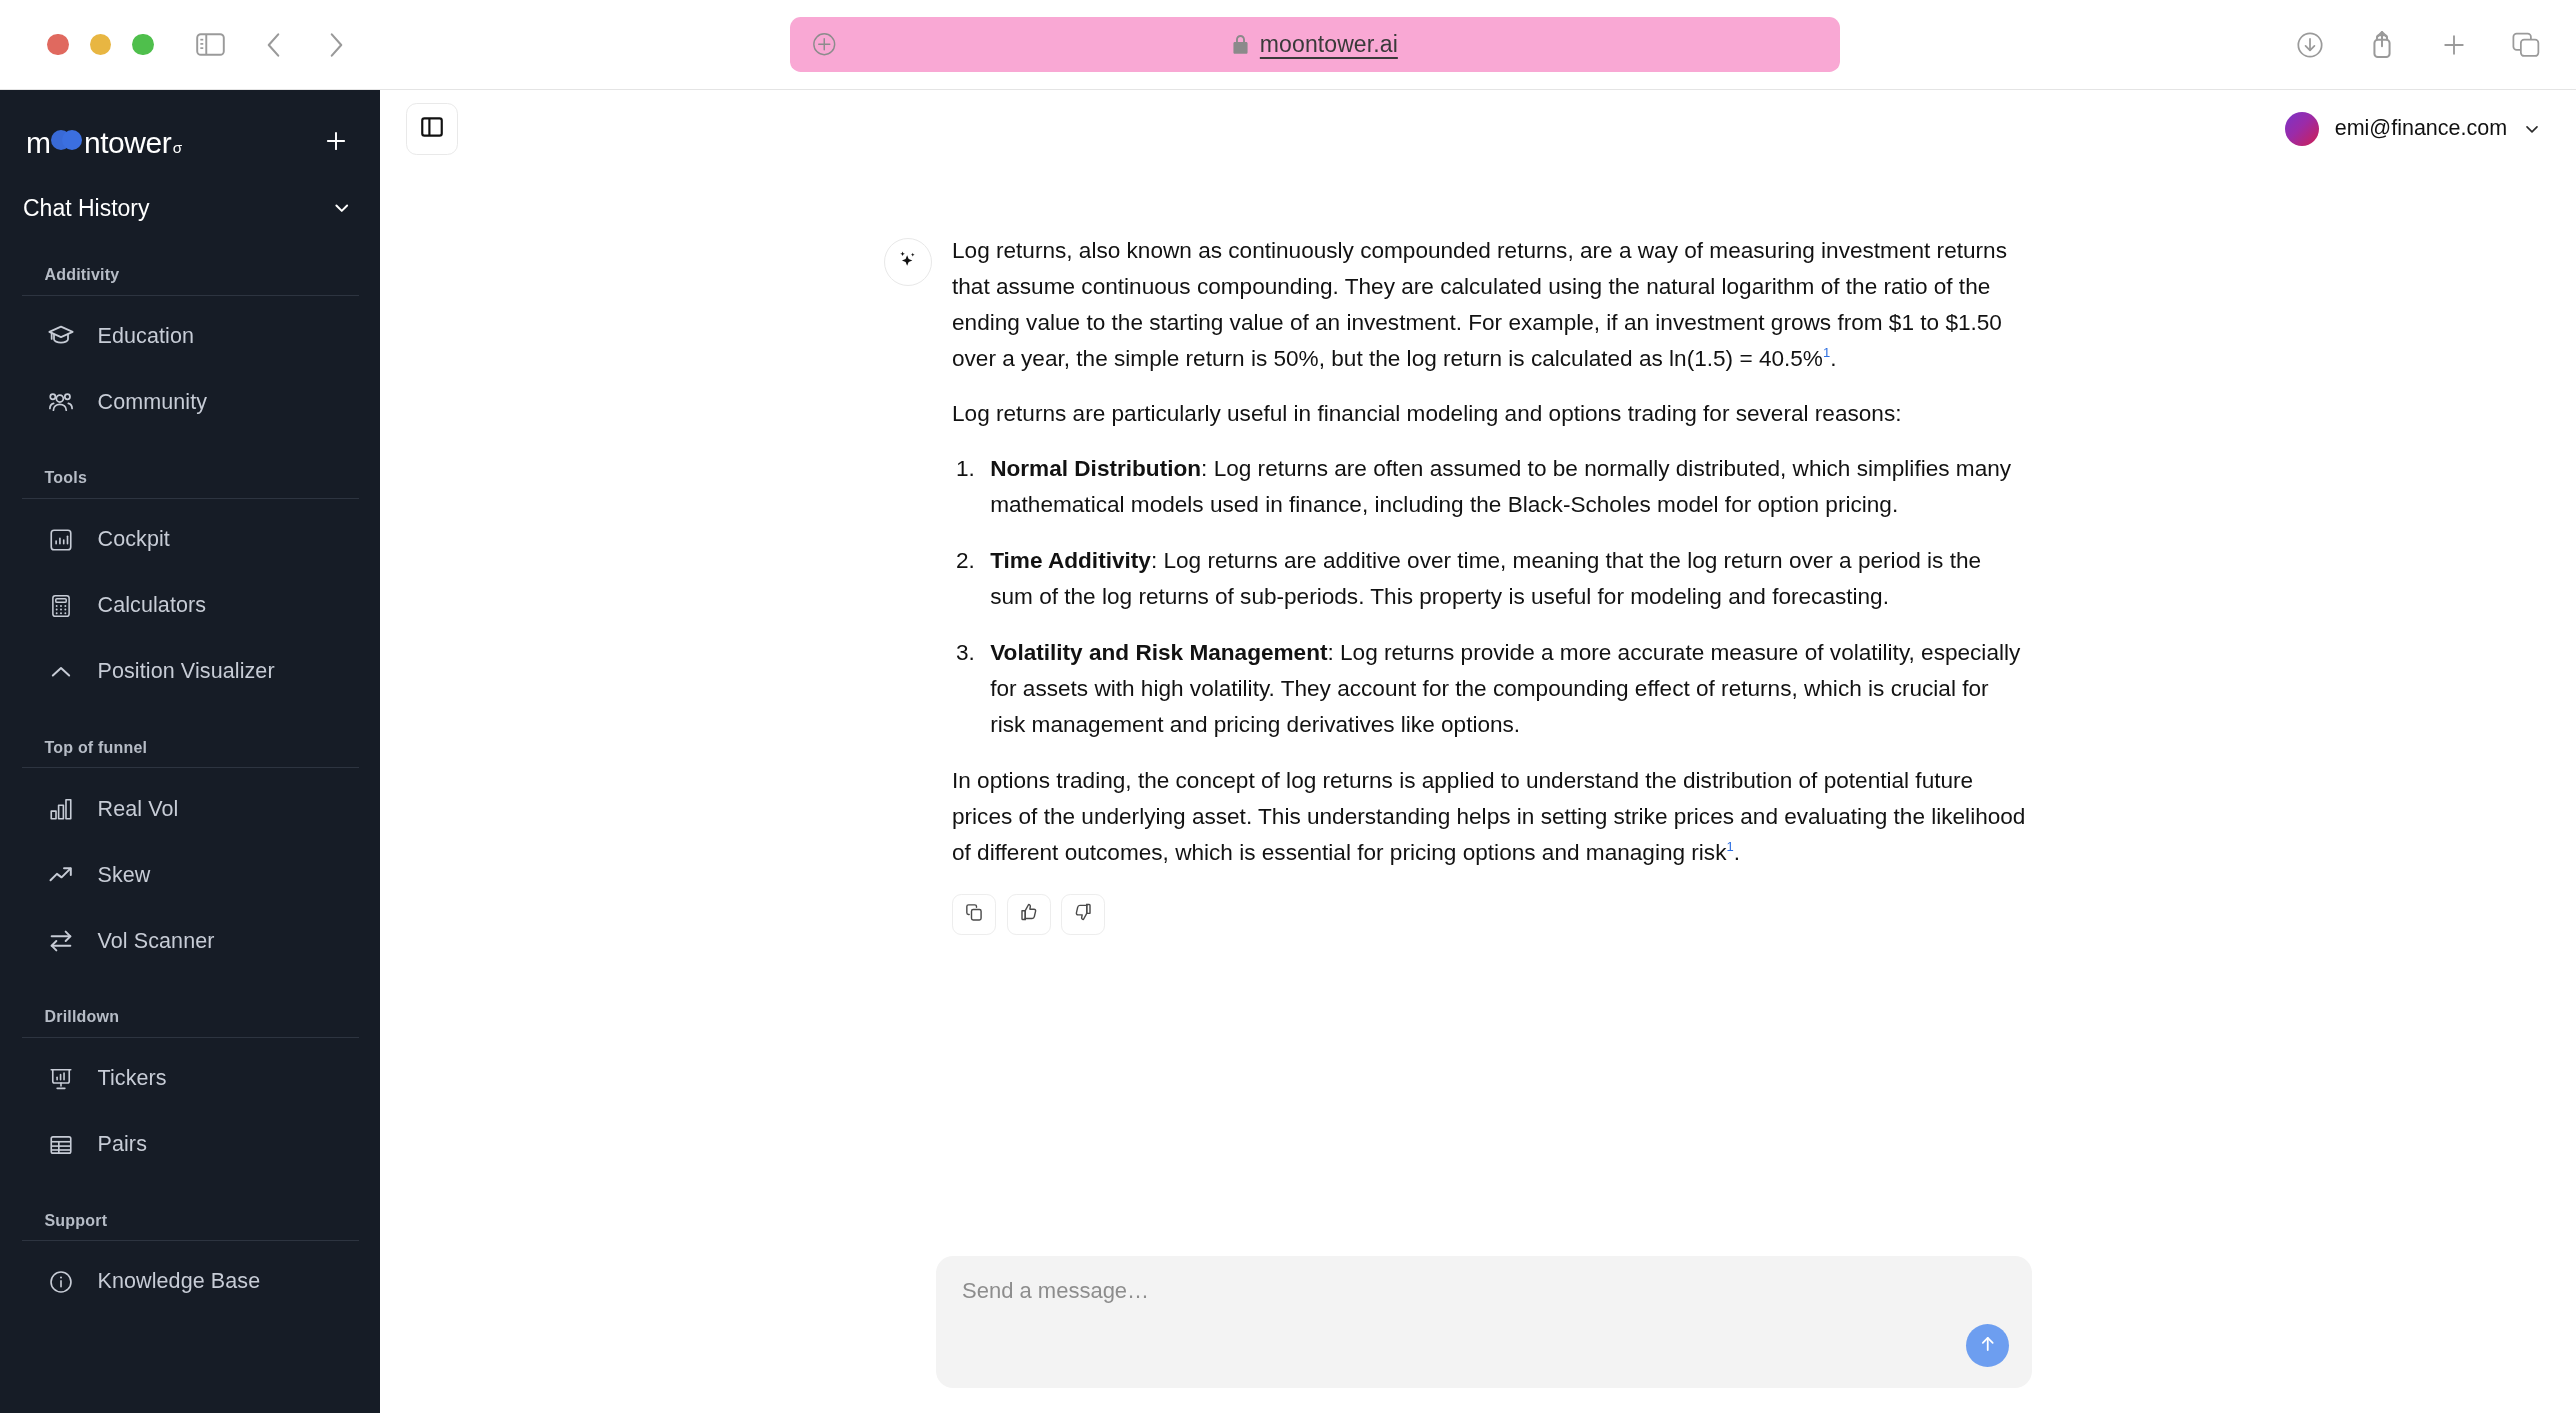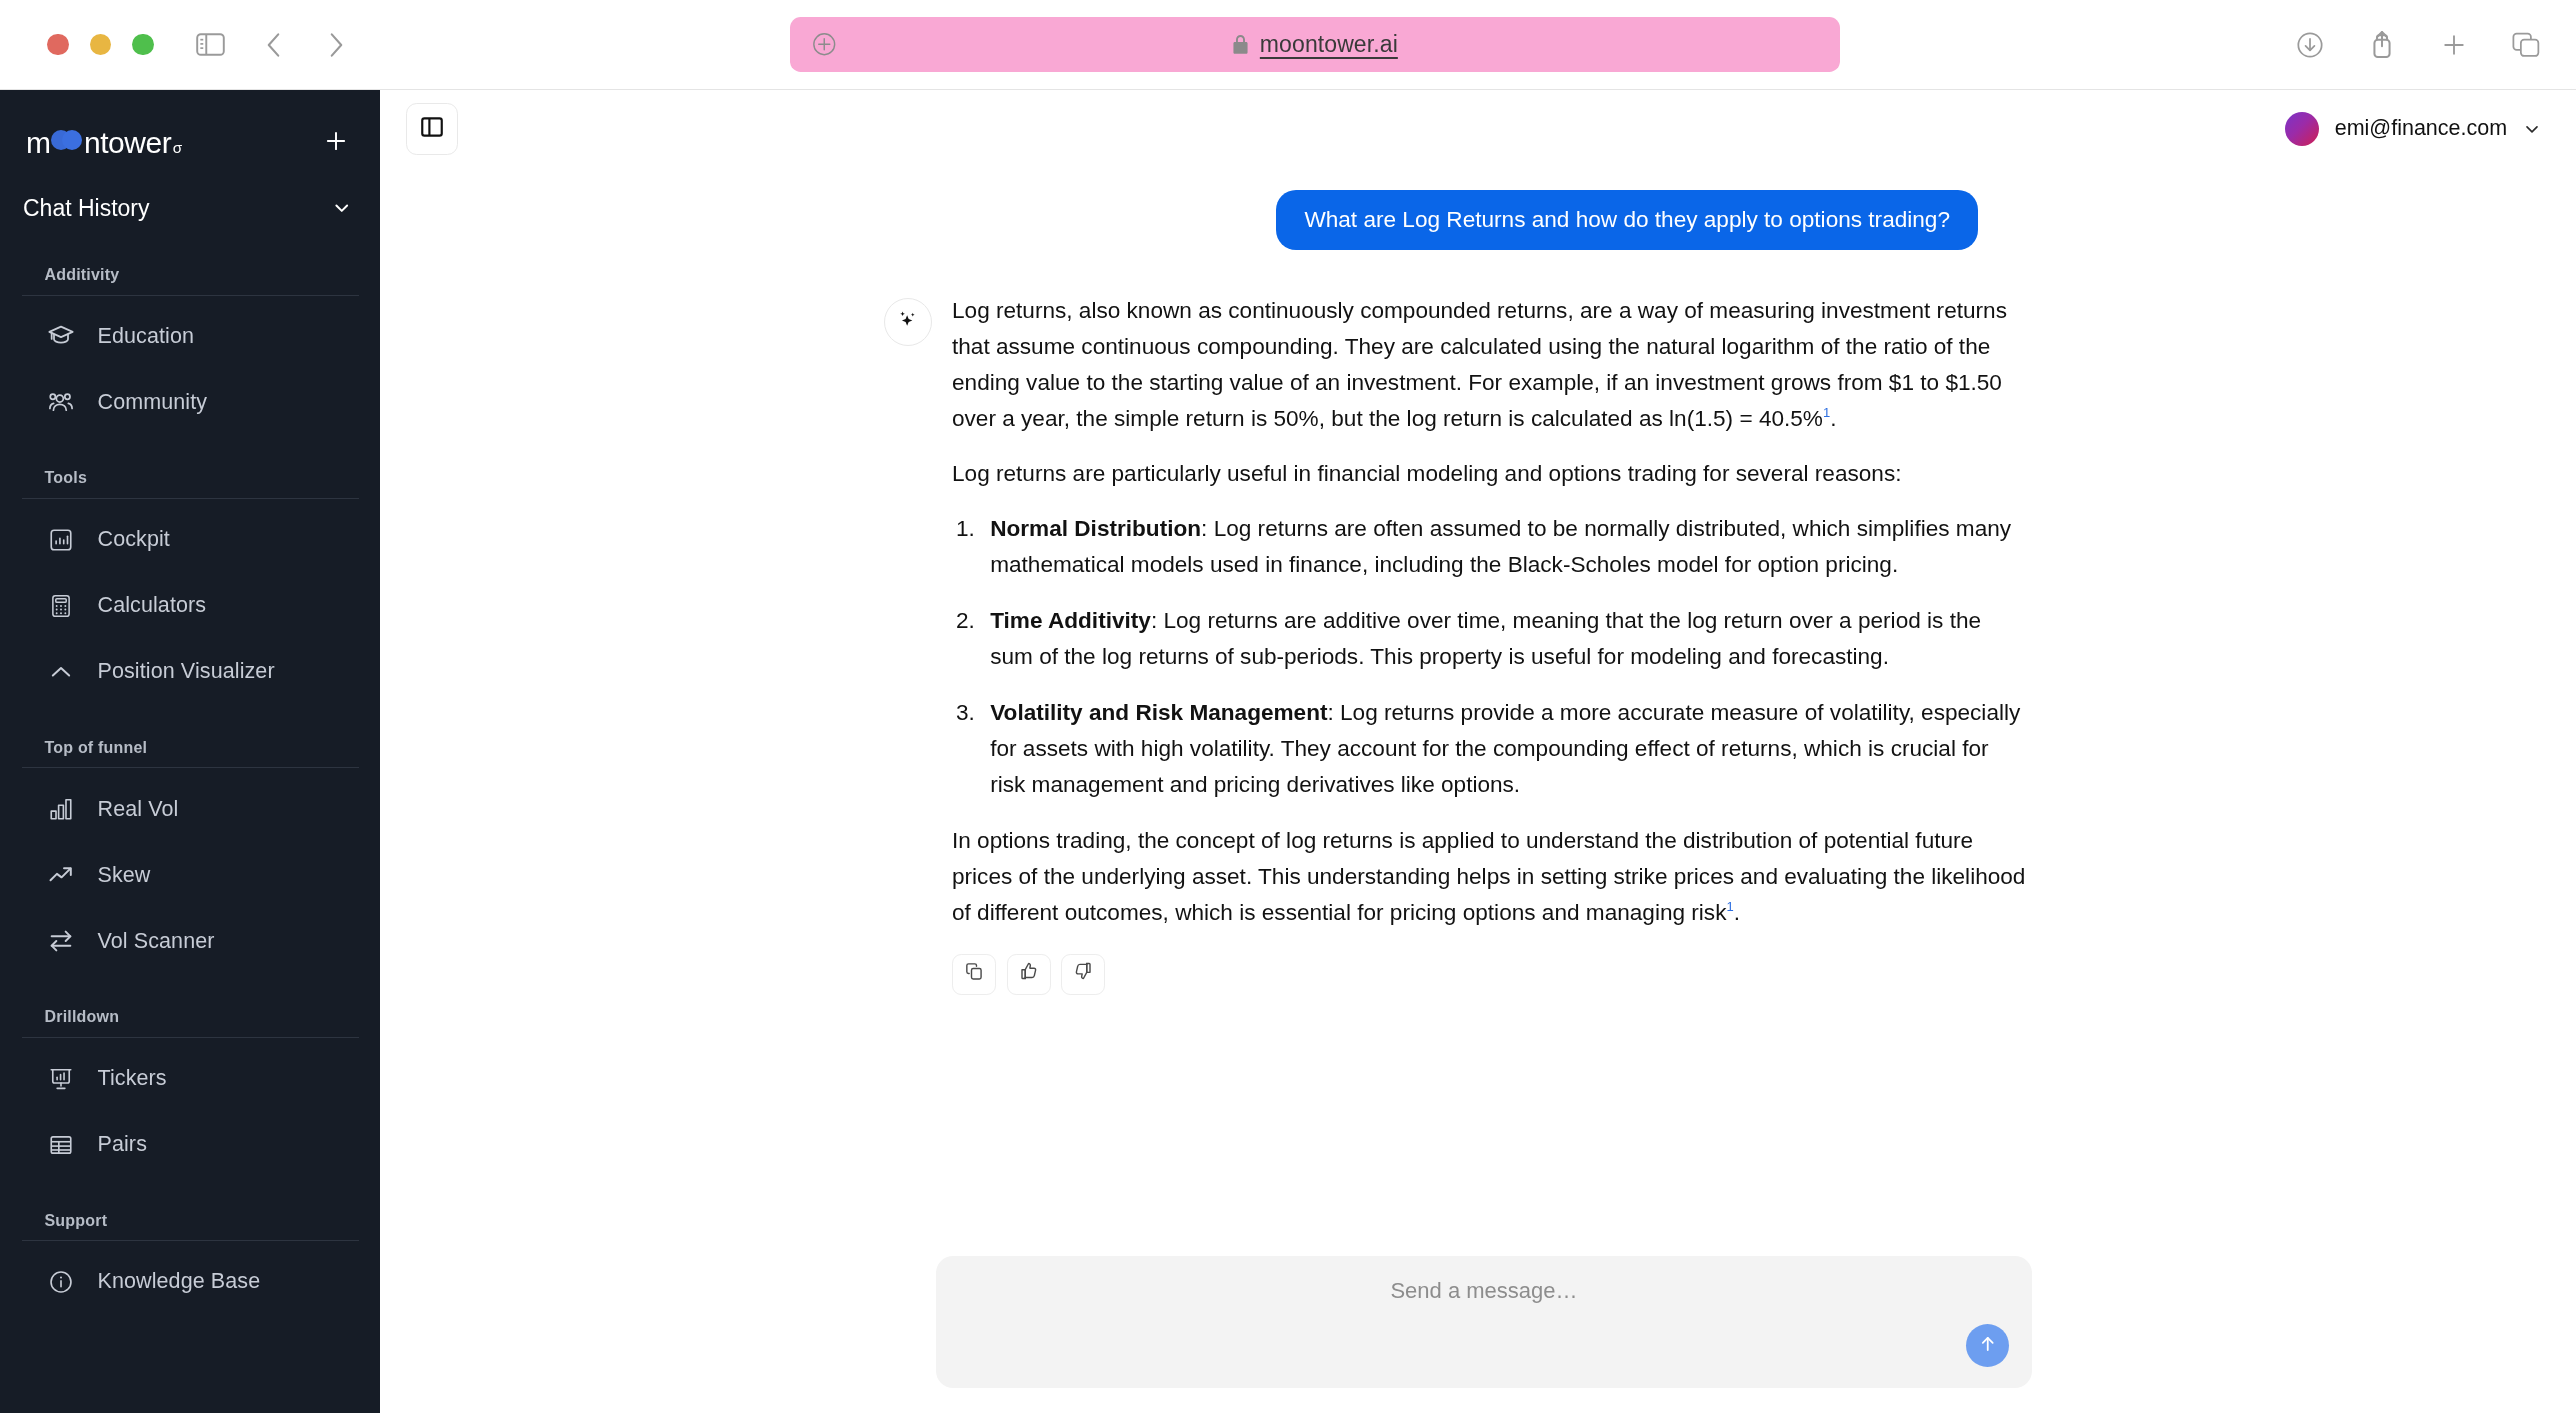--- a/index.html
+++ b/index.html
@@ -275,21 +275,20 @@
     display: flex; align-items: center; justify-content: center;
     color: #4a4a4a;
     cursor: pointer;
   }
 
   
   .composer-wrap {
     padding: 31px 0 26px 12px;
     display: flex; justify-content: center;
     flex: 0 0 auto;
-    text-align: center;
   }
   .composer {
     width: 1096px;
     height: 132px;
     background: #f3f3f3;
     border-radius: 17px;
     position: relative;
     padding: 21.5px 26px;
   }
   .composer .ph {
@@ -614,23 +613,20 @@
           <svg width="20" height="20" viewBox="0 0 24 24" fill="none" stroke="currentColor" stroke-width="2" stroke-linecap="round" stroke-linejoin="round">
             <polyline points="6,9.5 12,15.5 18,9.5"></polyline>
           </svg>
         </span>
       </div>
     </div>
 
     <div class="chat-scroll">
       <div class="chat-inner">
 
-        <div class="user-msg-row">
-          <div class="user-bubble">What are Log Returns and how do they apply to options trading?</div>
-        </div>
 
         <div class="ai-row">
           <div class="ai-avatar">
             <span>
               <svg width="26" height="26" viewBox="0 0 24 24" fill="currentColor">
                 <path d="M11.2 7.6 12.6 11l3.4 1.4-3.4 1.4-1.4 3.4-1.4-3.4L6.4 12.4l3.4-1.4 1.4-3.4z"></path>
                 <path d="M7 4.2l.62 1.48L9.1 6.3l-1.48.62L7 8.4l-.62-1.48L4.9 6.3l1.48-.62L7 4.2z"></path>
                 <path d="M16.4 5.4l.5 1.2 1.2.5-1.2.5-.5 1.2-.5-1.2-1.2-.5 1.2-.5.5-1.2z"></path>
               </svg>
             </span>

